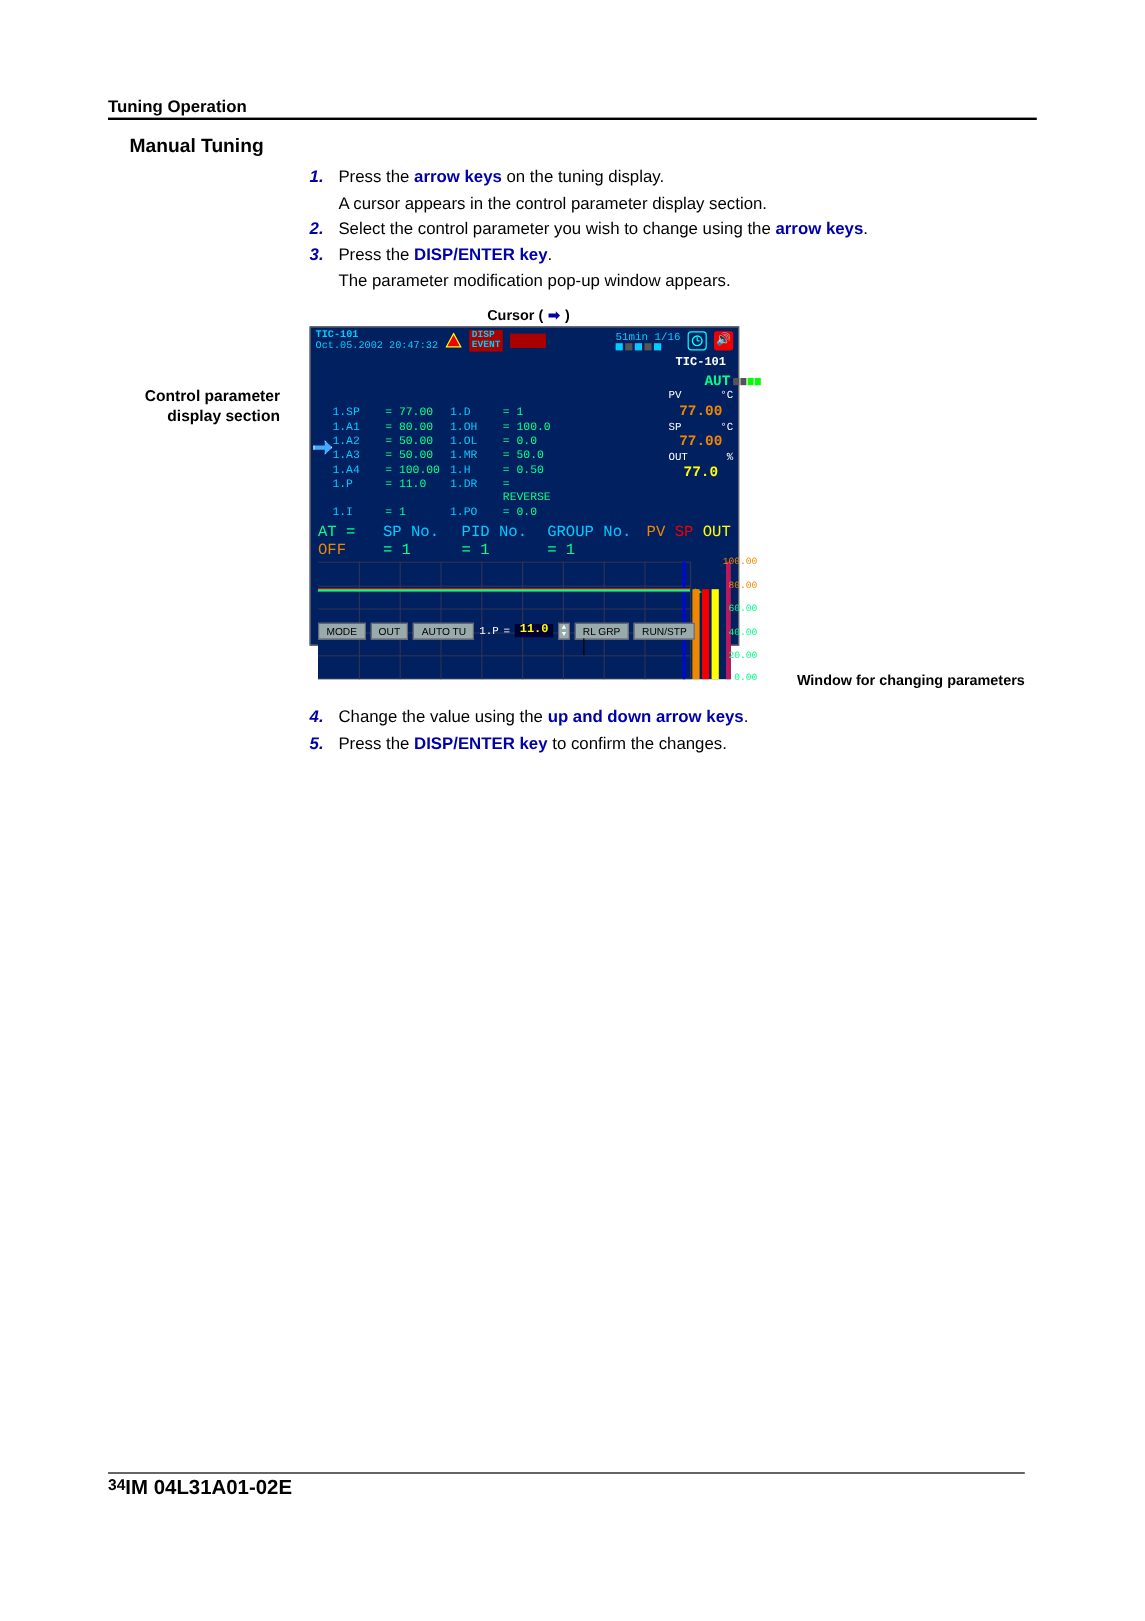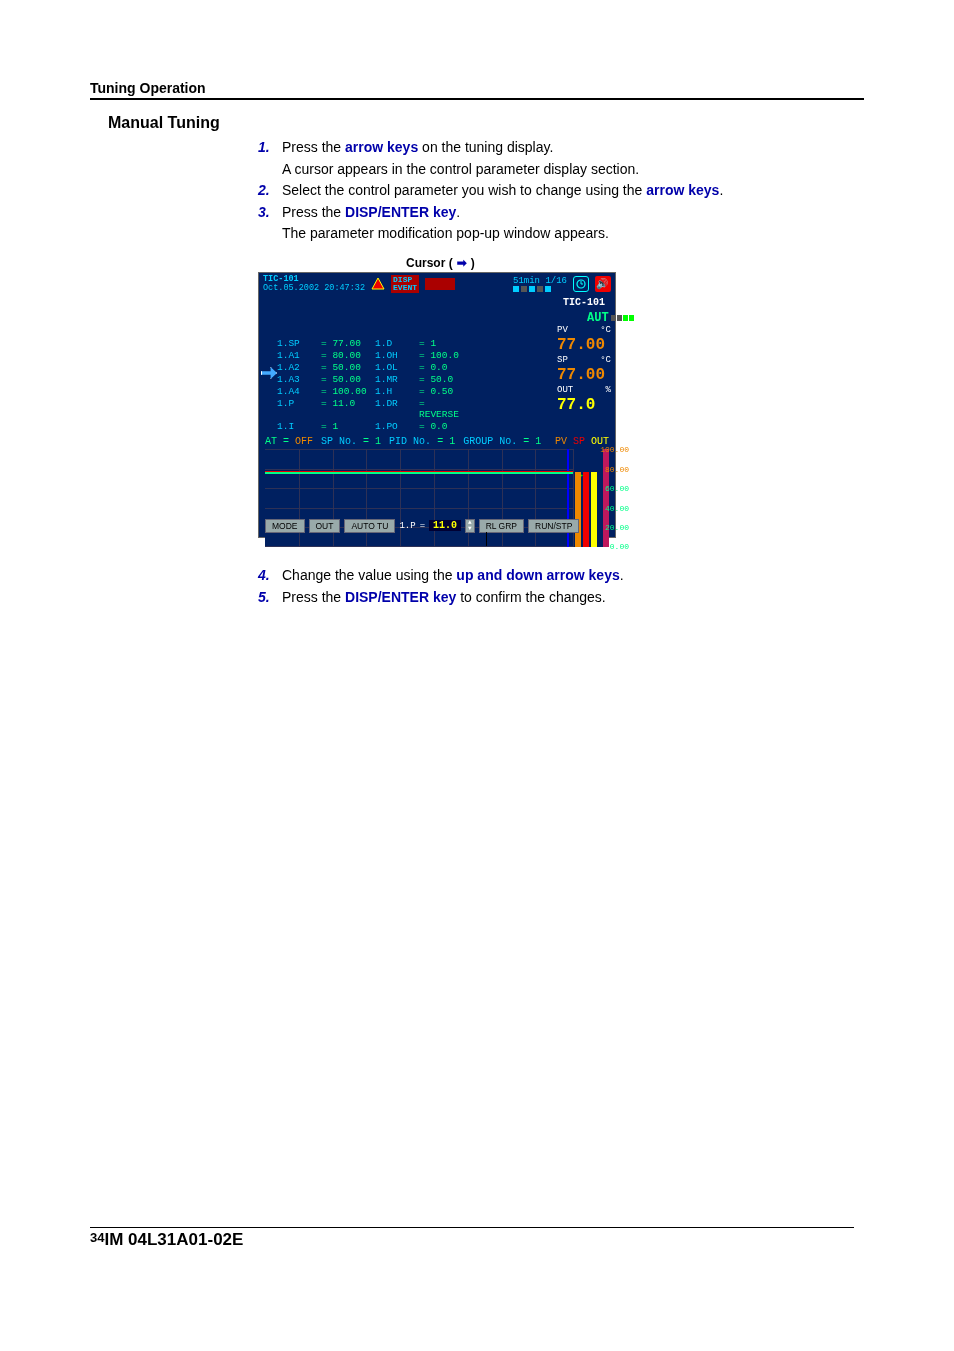--- a/index.html
+++ b/index.html
@@ -185,38 +185,38 @@
     font-size: 9px;
     line-height: 1.2;
   }
   .rp-tag { color: #fff; font-weight: bold; text-align: center; font-size:10px;}
   .rp-aut-row { display:flex; align-items:center; gap:2px; margin-top:2px;margin-left:30px;}
   .rp-aut { color: #0f8; font-weight: bold; font-size: 12px; }
   .rp-mini { display:flex; gap:1px;}
   .rp-mini span{width:5px;height:6px;background:#0f0;}
   .rp-mini span.g{background:#555;}
   .rp-line{display:flex;justify-content:space-between;color:#fff;}
-  .rp-val{color:#e80;font-weight:bold;text-align:left;font-size:16px;}
+  .rp-val{color:#e80;font-weight:bold;text-align:center;font-size:12px;}
 
   .ds-status-line {
     padding: 2px 6px 0 6px;
     display: flex;
     gap: 8px;
-    font-size: 10px;
+    font-size: 13px;
   }
   .sl-at{color:#0f8;} .sl-off{color:#e80;}
   .sl-lbl{color:#0cf;} .sl-val{color:#0f8;}
   .sl-pv{color:#e80;} .sl-sp{color:#e00;} .sl-out{color:#ff0;}
 
   .ds-graph {
     margin: 2px 6px 0 6px;
     height: 98px;
     background: #002060;
     position: relative;
-    border-right:6px solid #be185d;
+    border-right:4px solid #be185d;
   }
   .ds-graph .grid-v, .ds-graph .grid-h {
     position:absolute;background:#335;opacity:.9;
   }
   .ds-graph .grid-h{left:0;right:30px;height:1px;}
   .ds-graph .grid-v{top:0;bottom:0;width:1px;}
   .ds-graph .y-lbl{position:absolute;right:-26px;font-size:8px;color:#0f8;}
   .ds-graph .cursor-line{position:absolute;top:0;bottom:0;width:2px;background:#00f;}
   .ds-graph .line-r{position:absolute;height:2px;background:#e00;left:0;right:30px;}
   .ds-graph .line-g{position:absolute;height:2px;background:#0f8;left:0;right:30px;}
@@ -319,20 +319,25 @@
     </div>
 
     <div class="fig-wrap">
       <div class="cursor-label">
         <span>Cursor (</span>
           <span class="arrow">➡</span>
           <span>)</span>
       </div>
 
       <div class="fig-row">
+        <div class="side-label-col">
+          <div class="side-label">
+            <span>Control parameter</span><br><span>display section</span>
+          </div>
+        </div>
         <div class="brace">
           <svg viewBox="0 0 20 100">
               <path d="M18 2 Q6 2 6 20 L6 40 Q6 50 0 50 Q6 50 6 60 L6 80 Q6 98 18 98" fill="none" stroke="#000" stroke-width="1.2"></path>
             </svg>
         </div>
 
         <div class="device-screen">
           <div class="ds-header">
             <div class="ds-title-block">
               <span class="ds-title1">TIC-101</span>
@@ -485,20 +490,21 @@
             </div>
             <div class="ds-btn">RL GRP</div>
             <div class="ds-btn">RUN/STP</div>
           </div>
         </div>
       </div>
 
       <div class="popup-pointer">
           <div class="line"></div>
         </div>
+      <div class="fig-caption">Window for changing parameters</div>
     </div>
 
     <div class="steps" style="margin-top:14px;">
       <div class="step">
         <div class="step-num">4.</div>
         <div class="step-text">
           <span>Change the value using the </span><span class="blue-key">up and down arrow keys</span><span>.</span>
         </div>
       </div>
       <div class="step">

